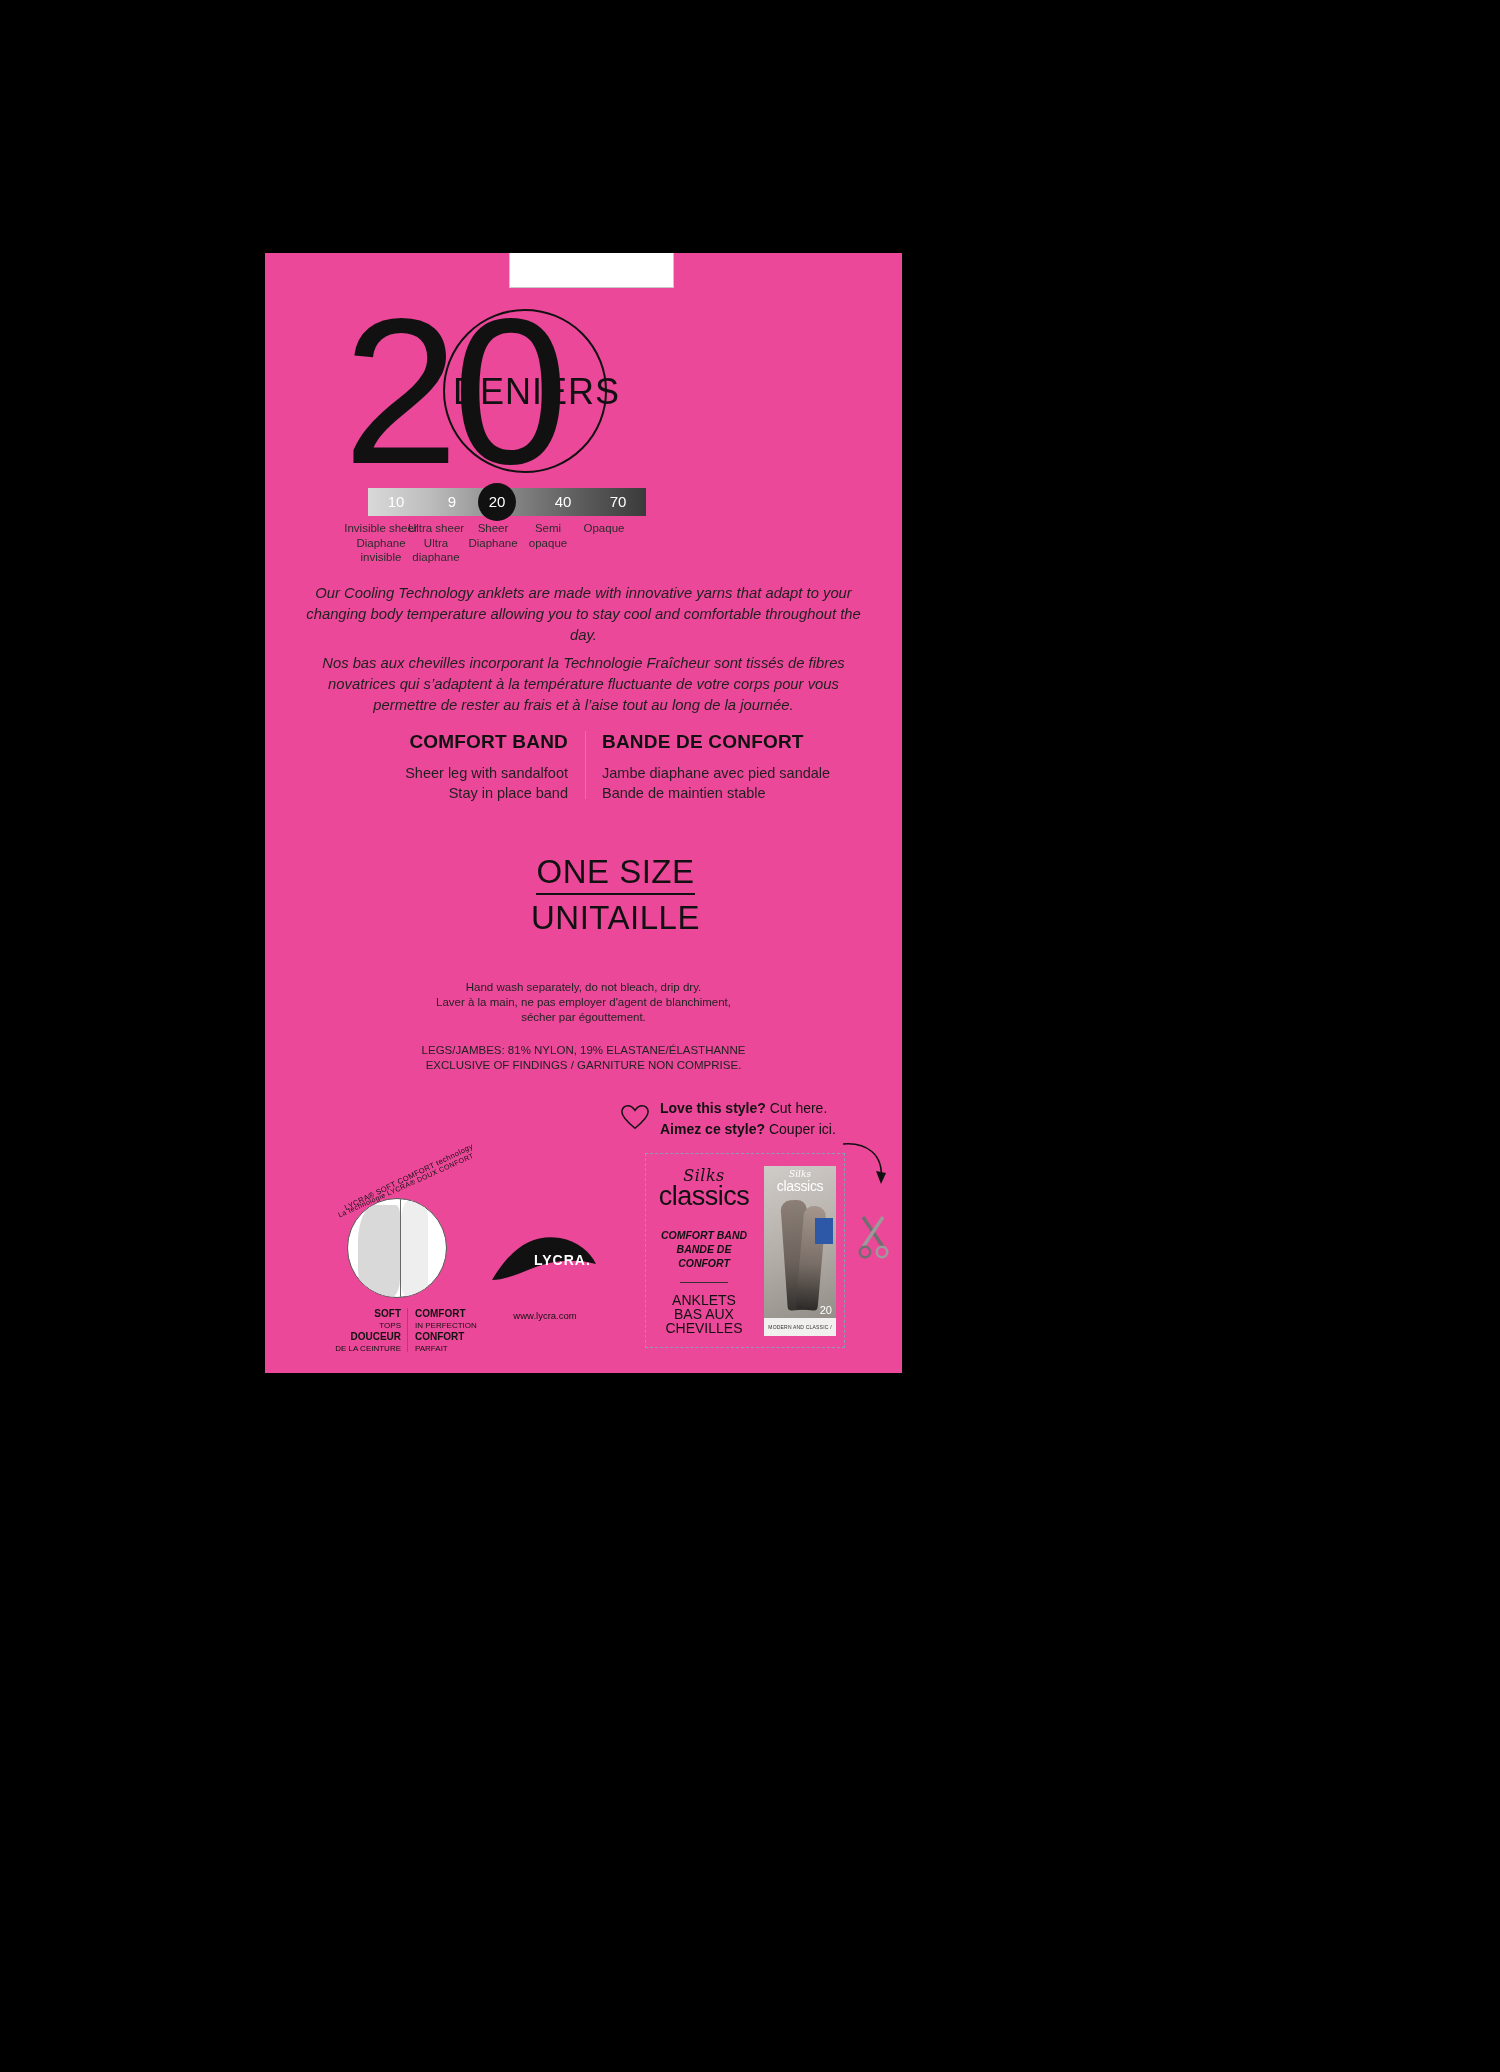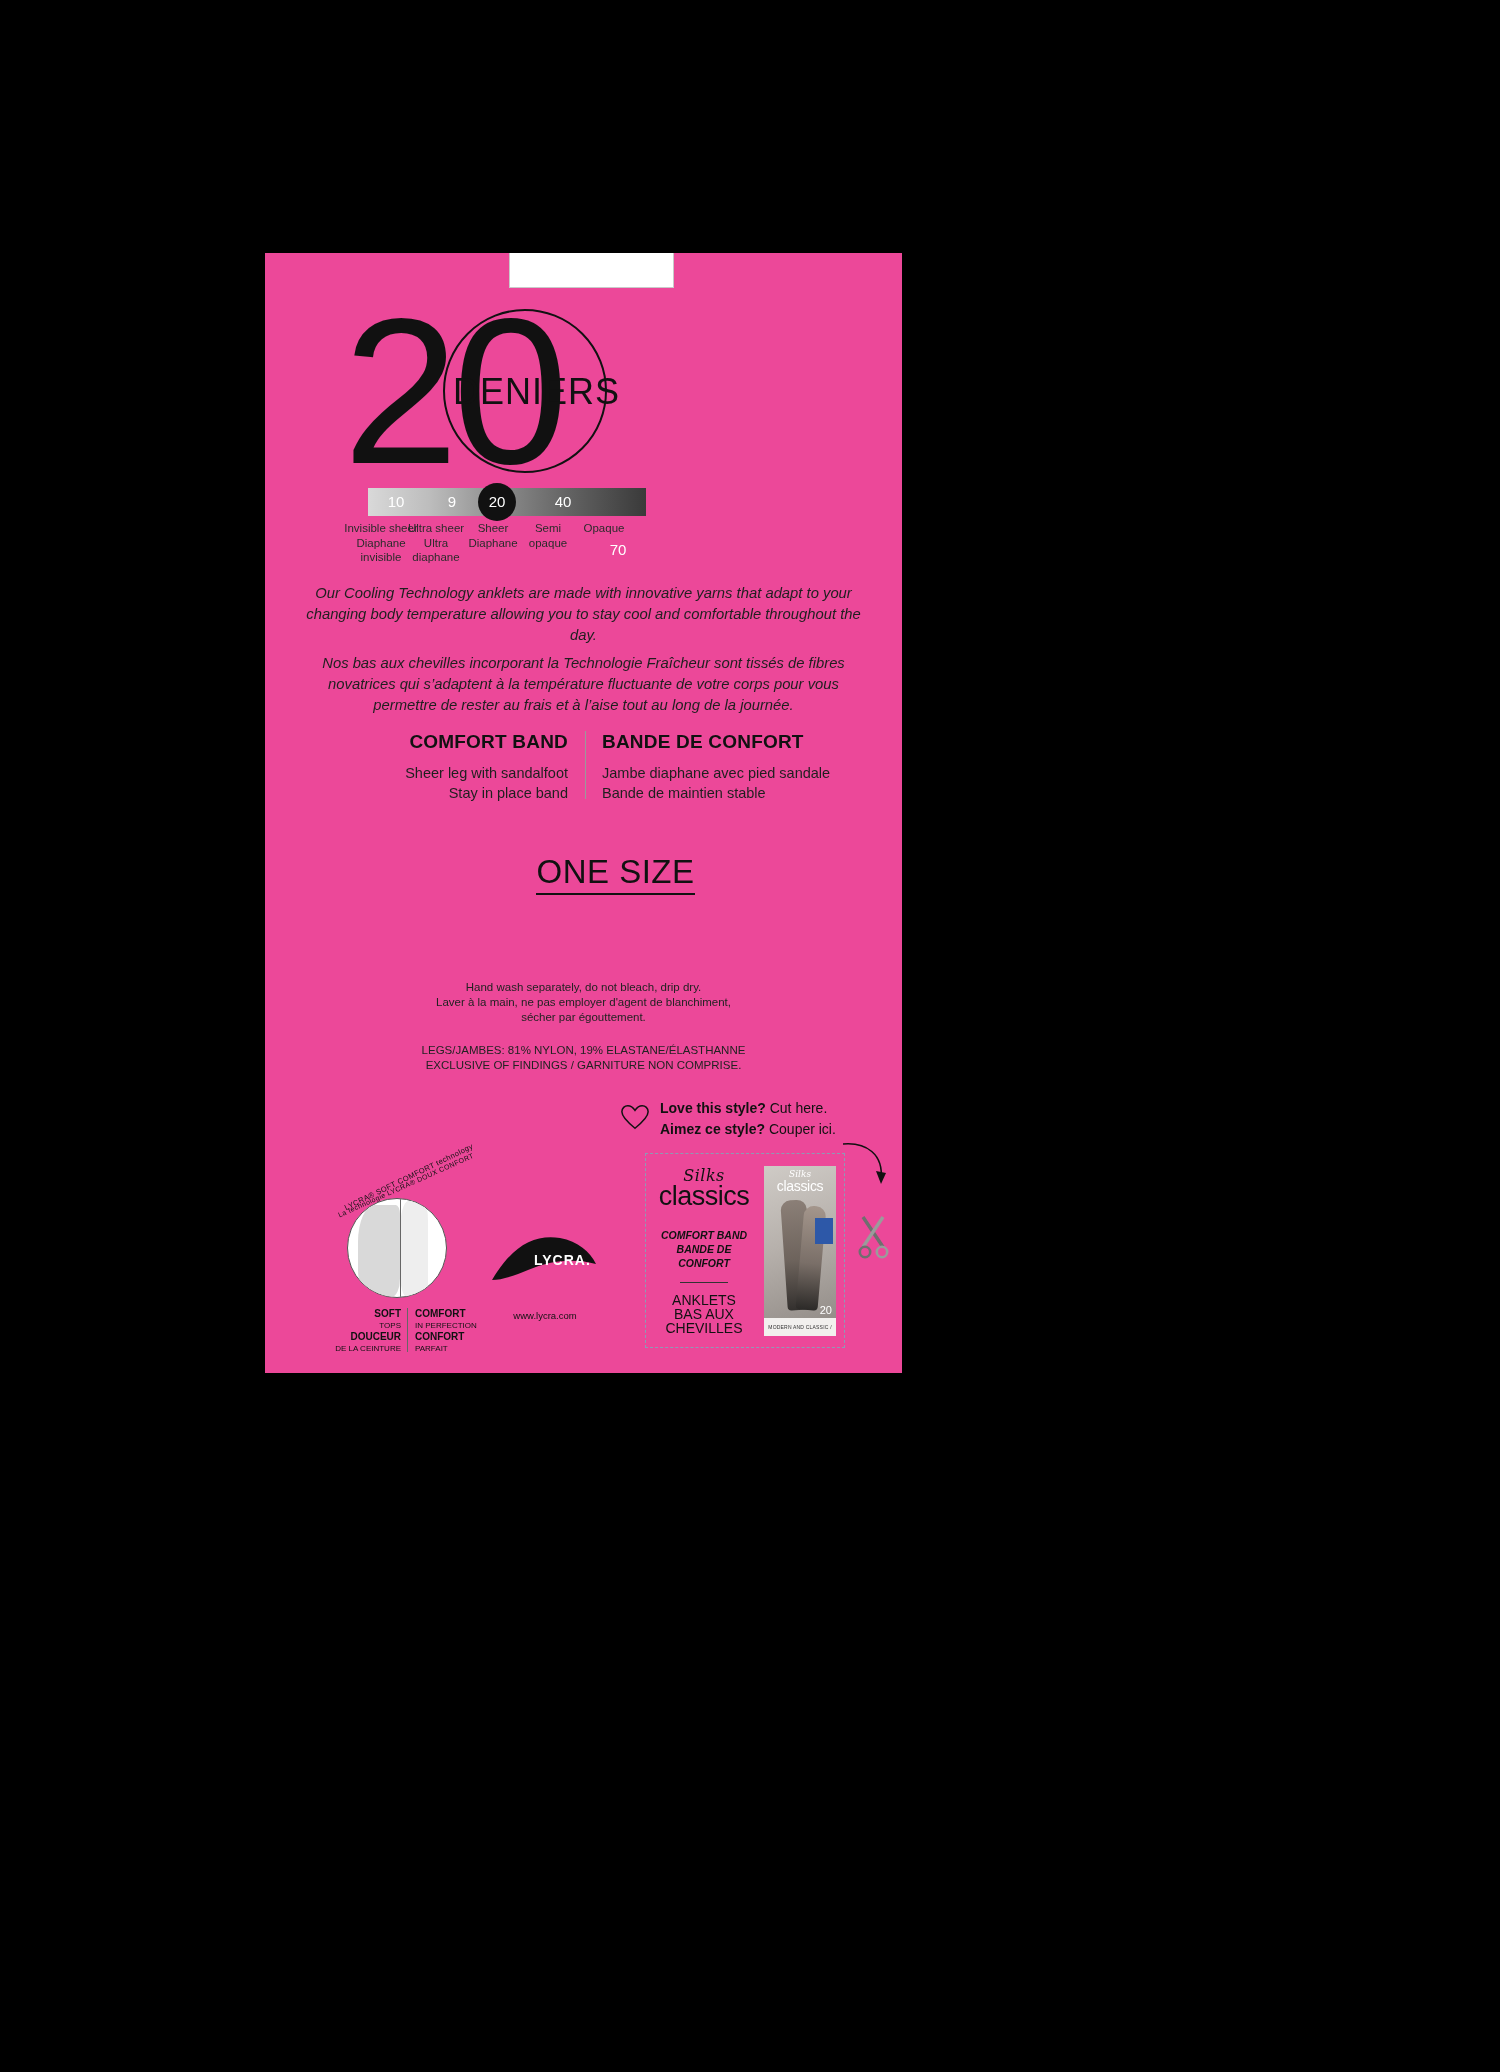--- a/index.html
+++ b/index.html
@@ -522,21 +522,21 @@
     <div class="hero-number">20</div>
     <div class="hero-circle"></div>
     <div class="hero-word">DENIERS</div>
   </div>
 
   <div class="scale">
     <div class="scale-tick" style="left:0px;">10</div>
     <div class="scale-tick" style="left:56px;">9</div>
     <div class="scale-current">20</div>
     <div class="scale-tick" style="left:167px;">40</div>
-    <div class="scale-tick" style="left:222px;margin-top:48px;">70</div>
+    <div class="scale-tick" style="left:222px;">70</div>
   </div>
   <div class="scale-labels">
     <div class="scale-label" style="left:-20px;">Invisible sheer<br>Diaphane<br>invisible</div>
     <div class="scale-label" style="left:35px;">Ultra sheer<br>Ultra<br>diaphane</div>
     <div class="scale-label" style="left:92px;">Sheer<br>Diaphane</div>
     <div class="scale-label" style="left:147px;">Semi<br>opaque</div>
     <div class="scale-label" style="left:203px;">Opaque</div>
   </div>
 
   <div class="para p1">Our Cooling Technology anklets are made with innovative yarns that adapt to your changing body temperature allowing you to stay cool and comfortable throughout the day.</div>
@@ -551,20 +551,21 @@
     </div>
     <div class="cb-col-right">
       <div class="cb-title">BANDE DE CONFORT</div>
       <div class="cb-line">Jambe diaphane avec pied sandale</div>
       <div class="cb-line">Bande de maintien stable</div>
     </div>
   </div>
 
   <div class="size-block">
     <div><span class="size-en">ONE SIZE</span></div>
+    <div class="size-fr">UNITAILLE</div>
   </div>
 
   <div class="care">
     <div>Hand wash separately, do not bleach, drip dry.</div>
     <div>Laver à la main, ne pas employer d'agent de blanchiment,</div>
     <div>sécher par égouttement.</div>
   </div>
 
   <div class="fiber">
     <div>LEGS/JAMBES: 81% NYLON, 19% ELASTANE/ÉLASTHANNE</div>

